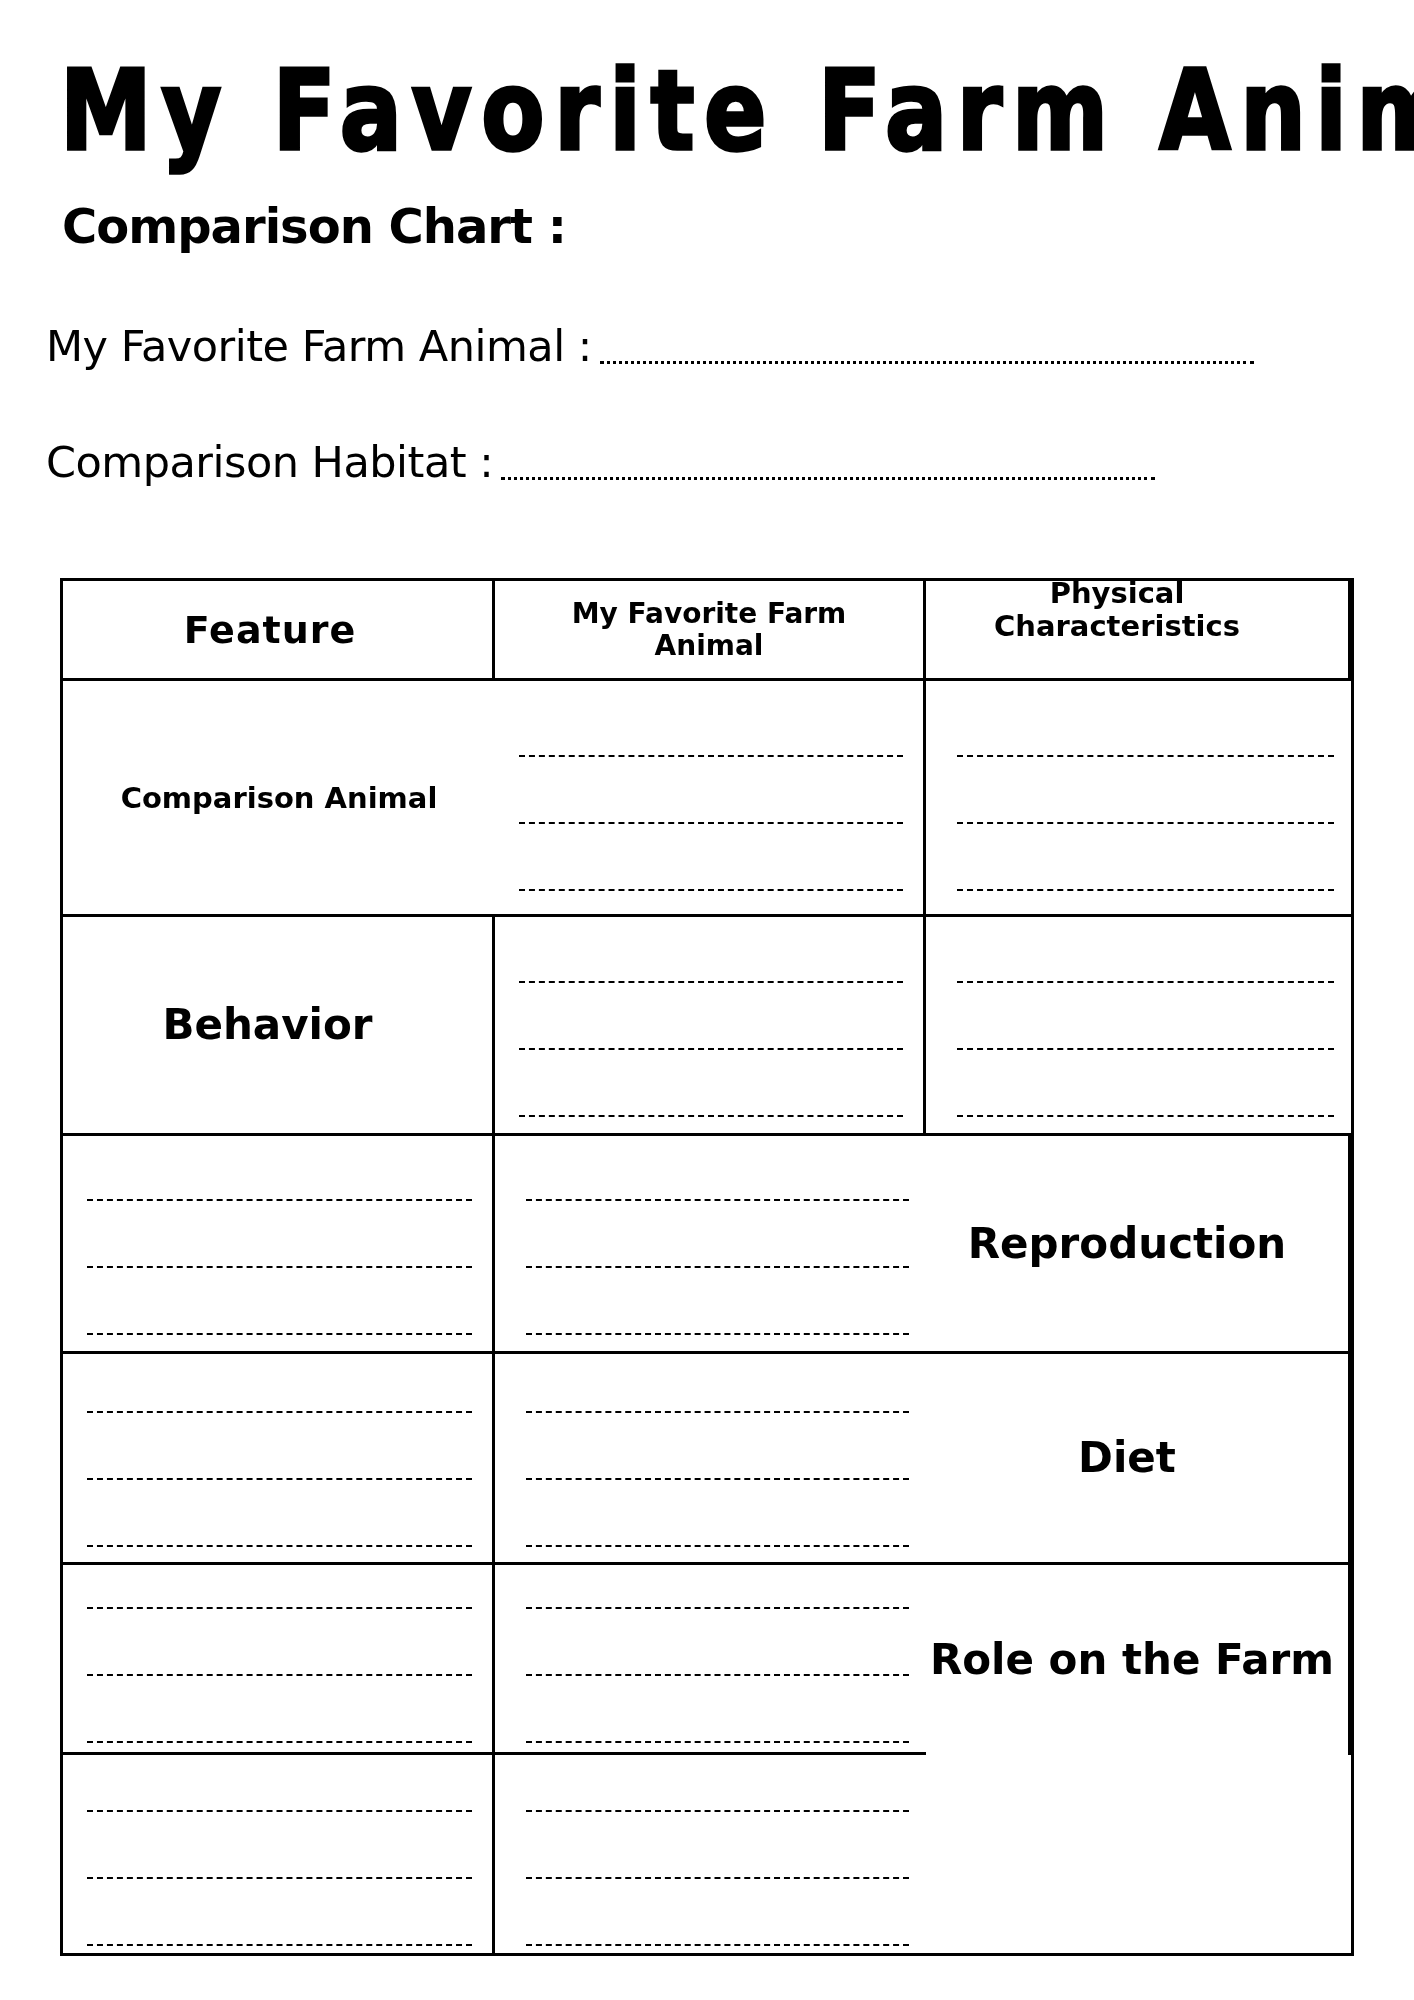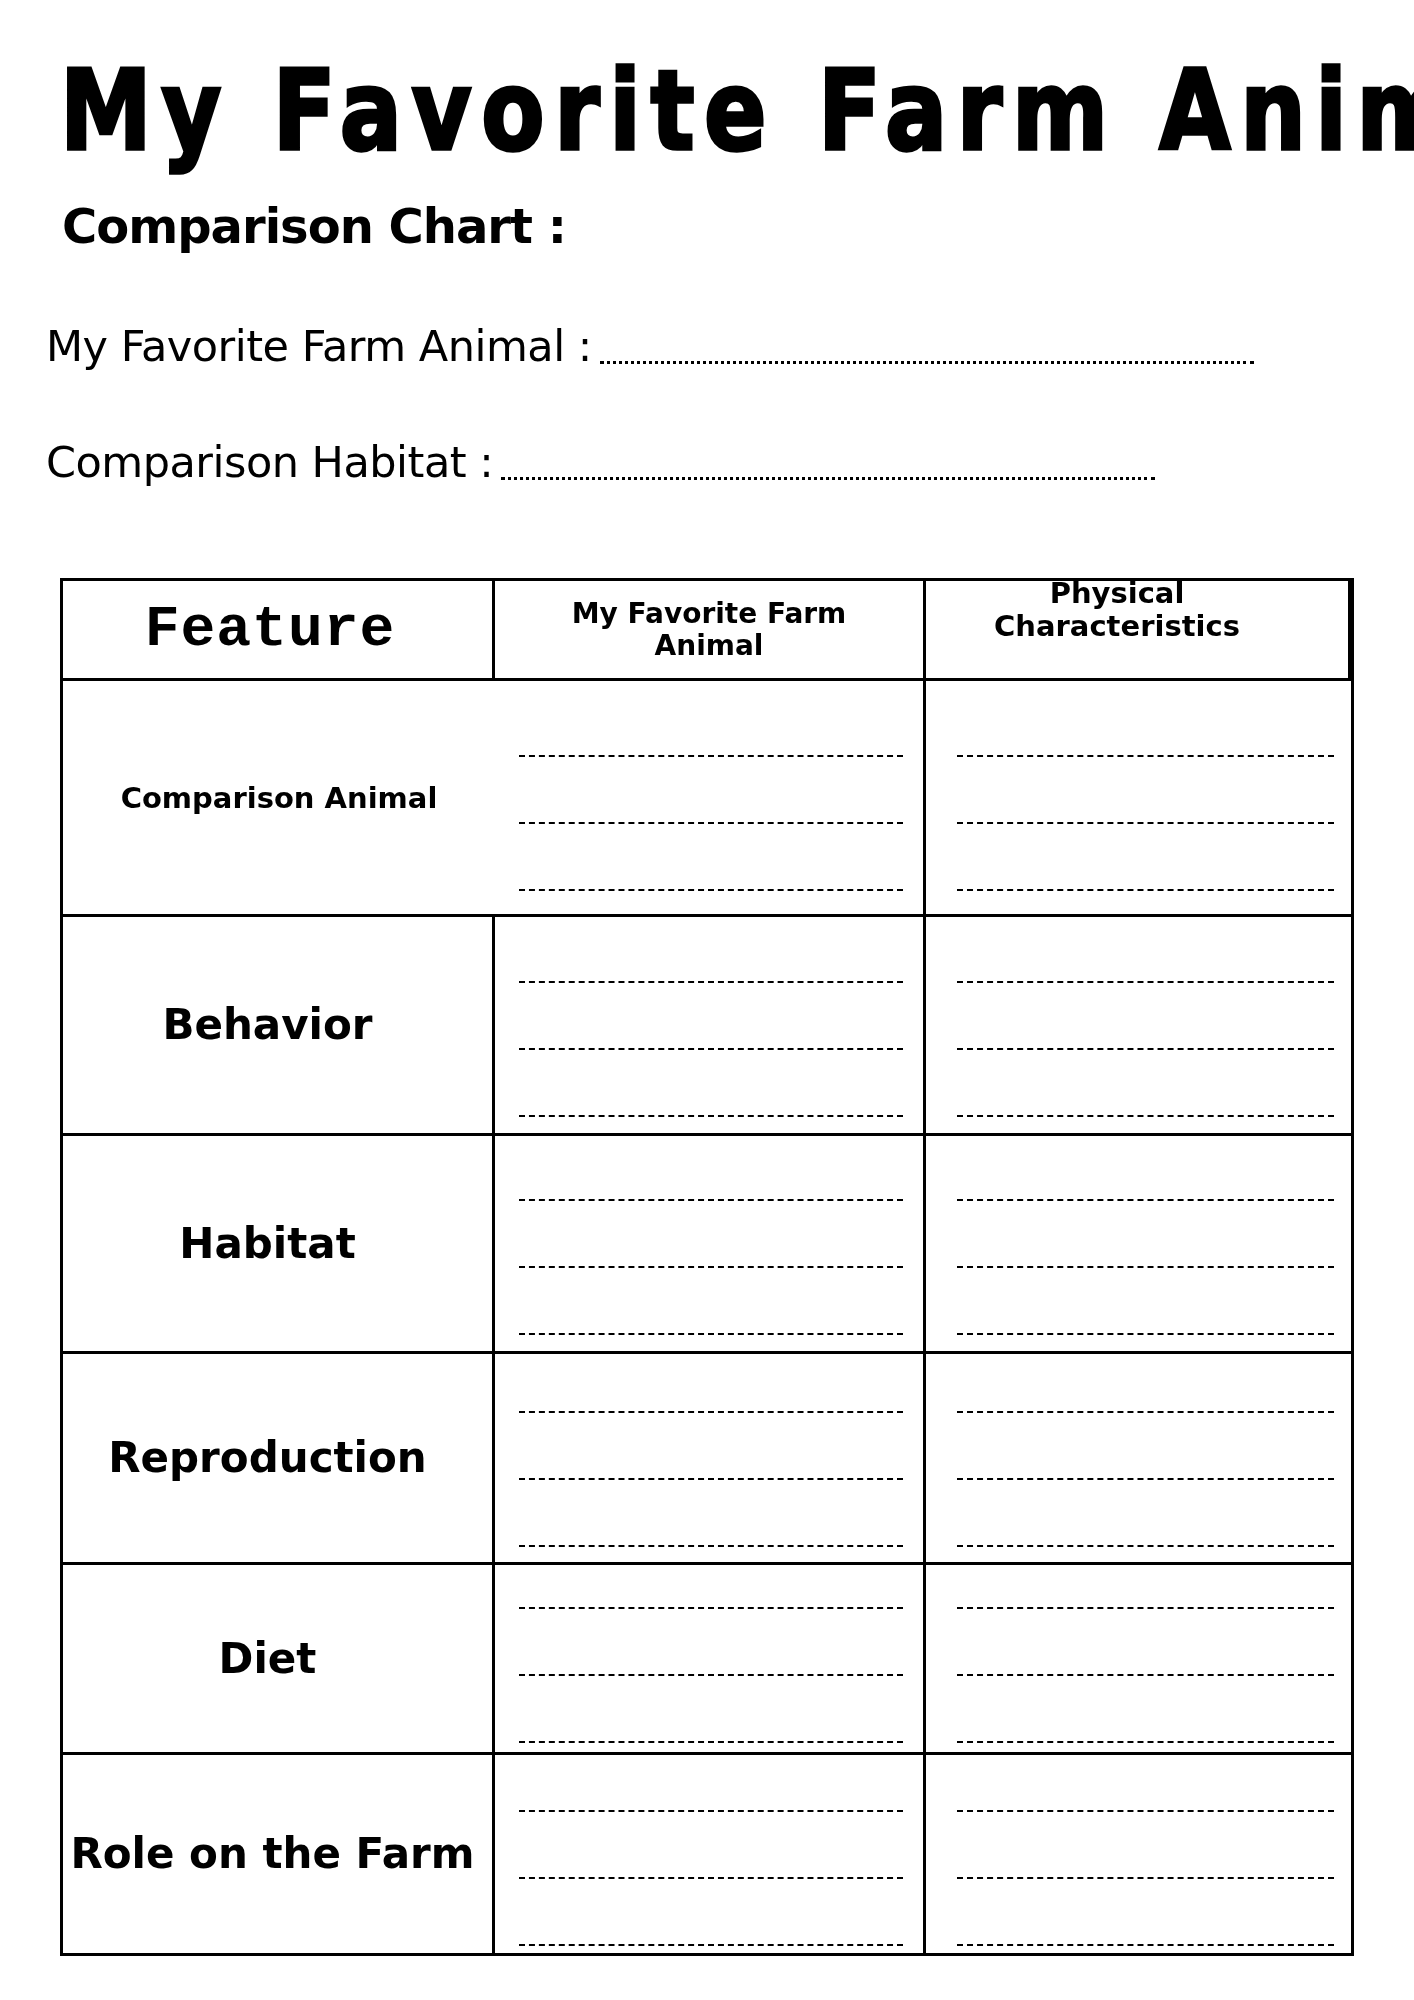--- a/index.html
+++ b/index.html
@@ -89,25 +89,24 @@
 
     .header-cell {
       display: flex;
       align-items: center;
       justify-content: center;
       text-align: center;
       font-family: "DejaVu Sans", sans-serif;
       font-weight: 700;
     }
     .header-cell.feature {
-      font-size: 58px;
+      font-size: 38px;
       letter-spacing: 1px;
       padding-left: 0;
       padding-right: 15px;
-      font-family: Liberation Mono, monospace;
     }
     .header-cell.fav {
       font-size: 28px;
       line-height: 32px;
       padding: 0 40px;
     }
     .header-cell.cmp {
       font-size: 29px;
       line-height: 32px;
     }
@@ -202,21 +201,20 @@
       </div>
     </div>
     <div class="cell last-col">
       <div class="write-lines cmp-col">
         <div class="write-line" style="top:64px"></div>
         <div class="write-line" style="top:131px"></div>
         <div class="write-line" style="top:198px"></div>
       </div>
     </div>
 
-    <div class="cell feature-cell">Habitat</div>
     <div class="cell">
       <div class="write-lines">
         <div class="write-line" style="top:63px"></div>
         <div class="write-line" style="top:130px"></div>
         <div class="write-line" style="top:197px"></div>
       </div>
     </div>
     <div class="cell last-col">
       <div class="write-lines cmp-col">
         <div class="write-line" style="top:63px"></div>

